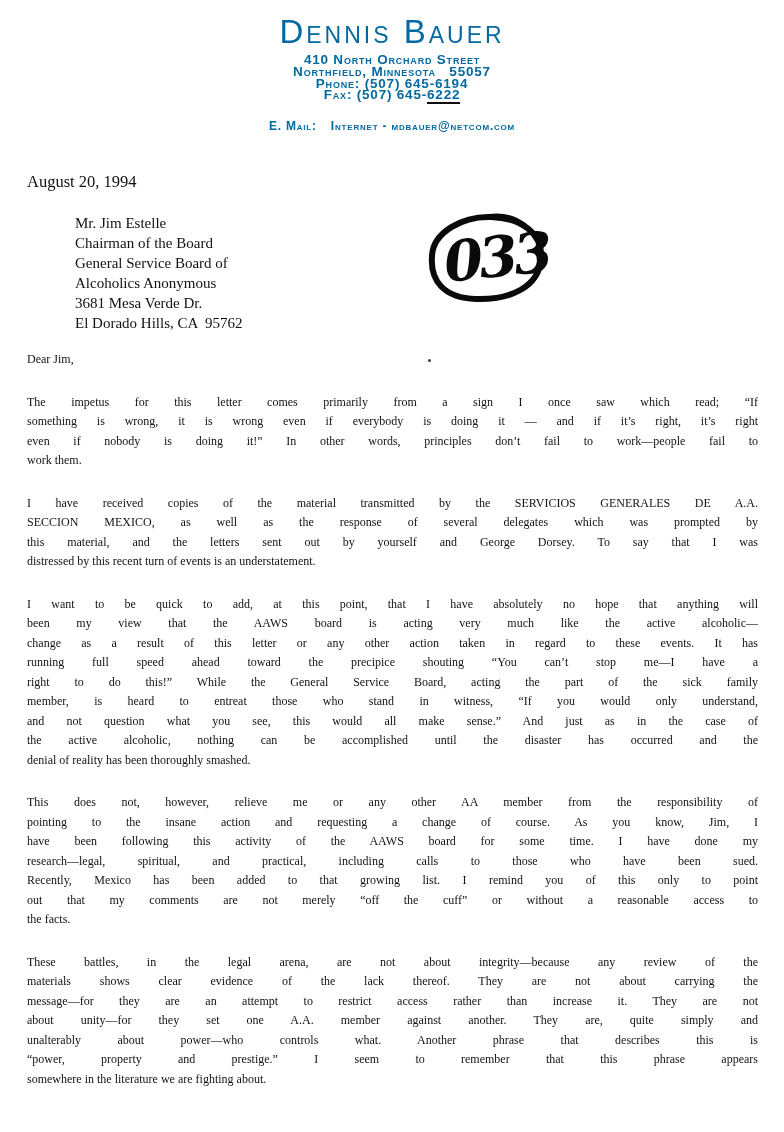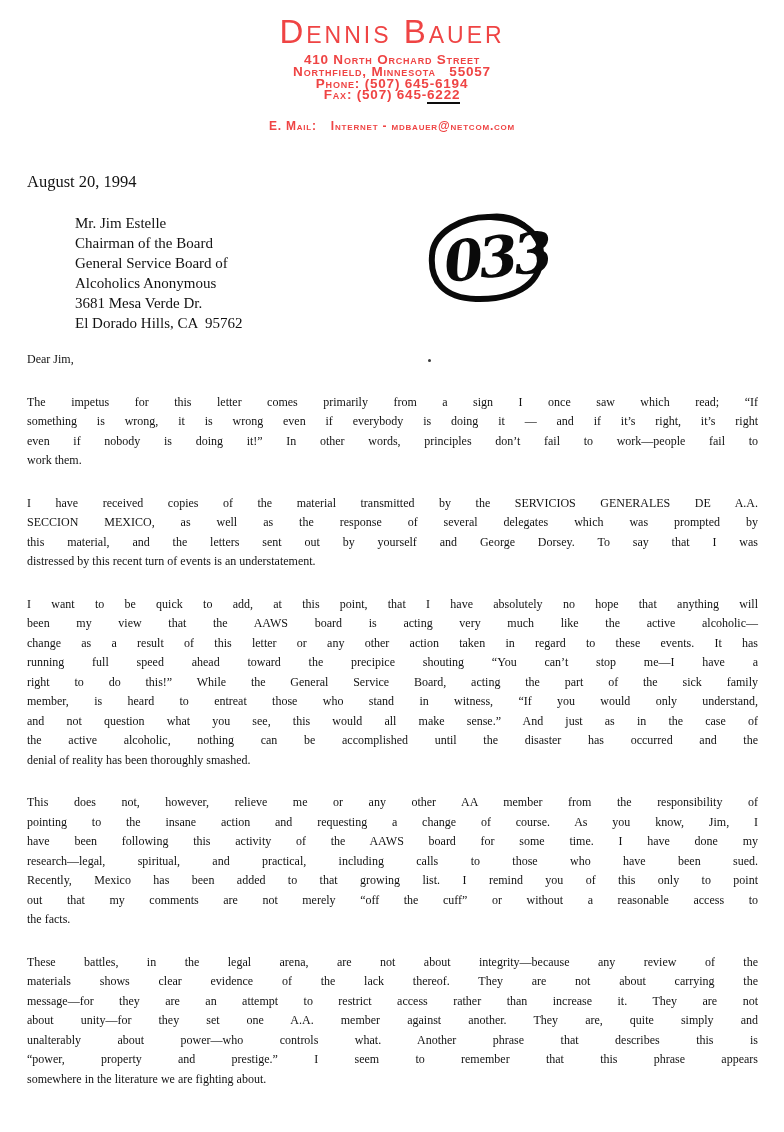--- a/index.html
+++ b/index.html
@@ -8,21 +8,21 @@
     background:#ffffff; overflow:hidden;
     font-family:"Liberation Serif", serif; color:#121212;
   }
 
   
   .letterhead {
     position:absolute; top:16px; left:0; width:100%;
     text-align:center;
     font-family:"Liberation Sans", sans-serif;
     font-variant:small-caps;
-    color:#ef4444;
+    color:#0369a1;
   }
   .lh-name {
     font-size:33px; line-height:32px; letter-spacing:3px; font-weight:400;
   }
   .lh-lines { margin-top:6px;text-align:center; }
   .lh-line {
     font-size:13.5px; line-height:11.8px; font-weight:700;
     letter-spacing:0.8px; white-space:pre;
   }
   .lh-email {

